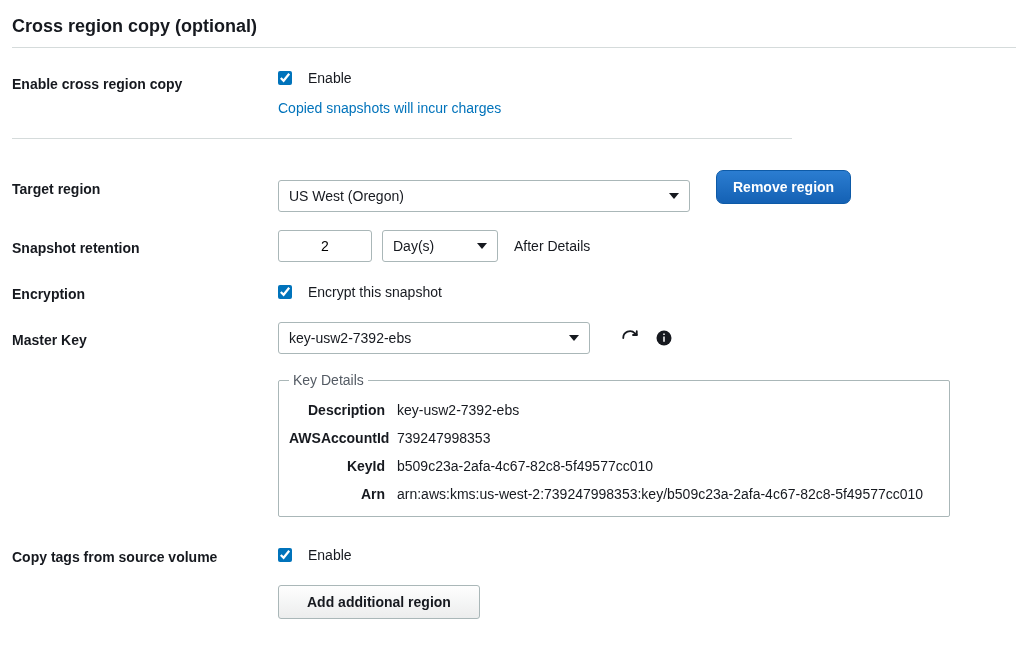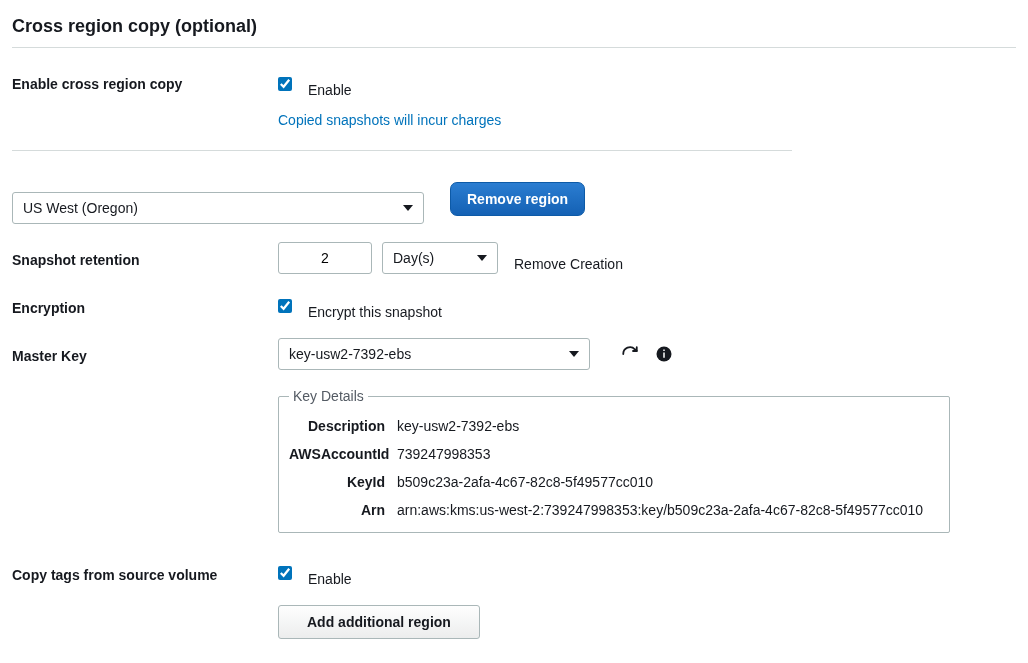--- a/index.html
+++ b/index.html
@@ -46,21 +46,21 @@
       display: flex;
       align-items: center;
       gap: 10px;
       flex-wrap: wrap;
     }
     .checkbox {
       width: 14px; height: 14px;
       accent-color: #0073bb;
       margin-right: 6px;
     }
-    .plain-text { color: #16191f; margin-top: 12px; }
+    .plain-text { color: #16191f; }
     .link-text { color: #0073bb; cursor: pointer; }
     .select {
       display: inline-flex;
       align-items: center;
       justify-content: space-between;
       height: 32px;
       padding: 0 10px;
       border: 1px solid #aab7b8;
       border-radius: 3px;
       background: #fff;
@@ -160,38 +160,39 @@
     </div>
     <div>
       <span class="link-text">Copied snapshots will incur charges</span>
     </div>
   </div>
 </div>
 
 <hr class="rule-narrow">
 
 <div class="form-row">
+  <div class="form-label">Target region</div>
   <div class="form-control-area">
     <div class="select" style="width:412px;margin-top:19px;">
       <span>US West (Oregon)</span>
       <span class="caret"></span>
     </div>
     <button class="btn-primary" style="margin-left:16px;">Remove region</button>
   </div>
 </div>
 
 <div class="form-row">
   <div class="form-label">Snapshot retention</div>
   <div class="form-control-area">
     <input class="num-input" type="text" value="2" style="">
     <div class="select" style="width:116px;">
       <span>Day(s)</span>
       <span class="caret"></span>
     </div>
-    <span class="plain-text after-text">Remove Creation</span>
+    <span class="plain-text after-text">After Details</span>
   </div>
 </div>
 
 <div class="form-row">
   <div class="form-label">Encryption</div>
   <div class="form-control-area">
     <input type="checkbox" class="checkbox" checked="" style="">
     <span class="plain-text">Encrypt this snapshot</span>
   </div>
 </div>

